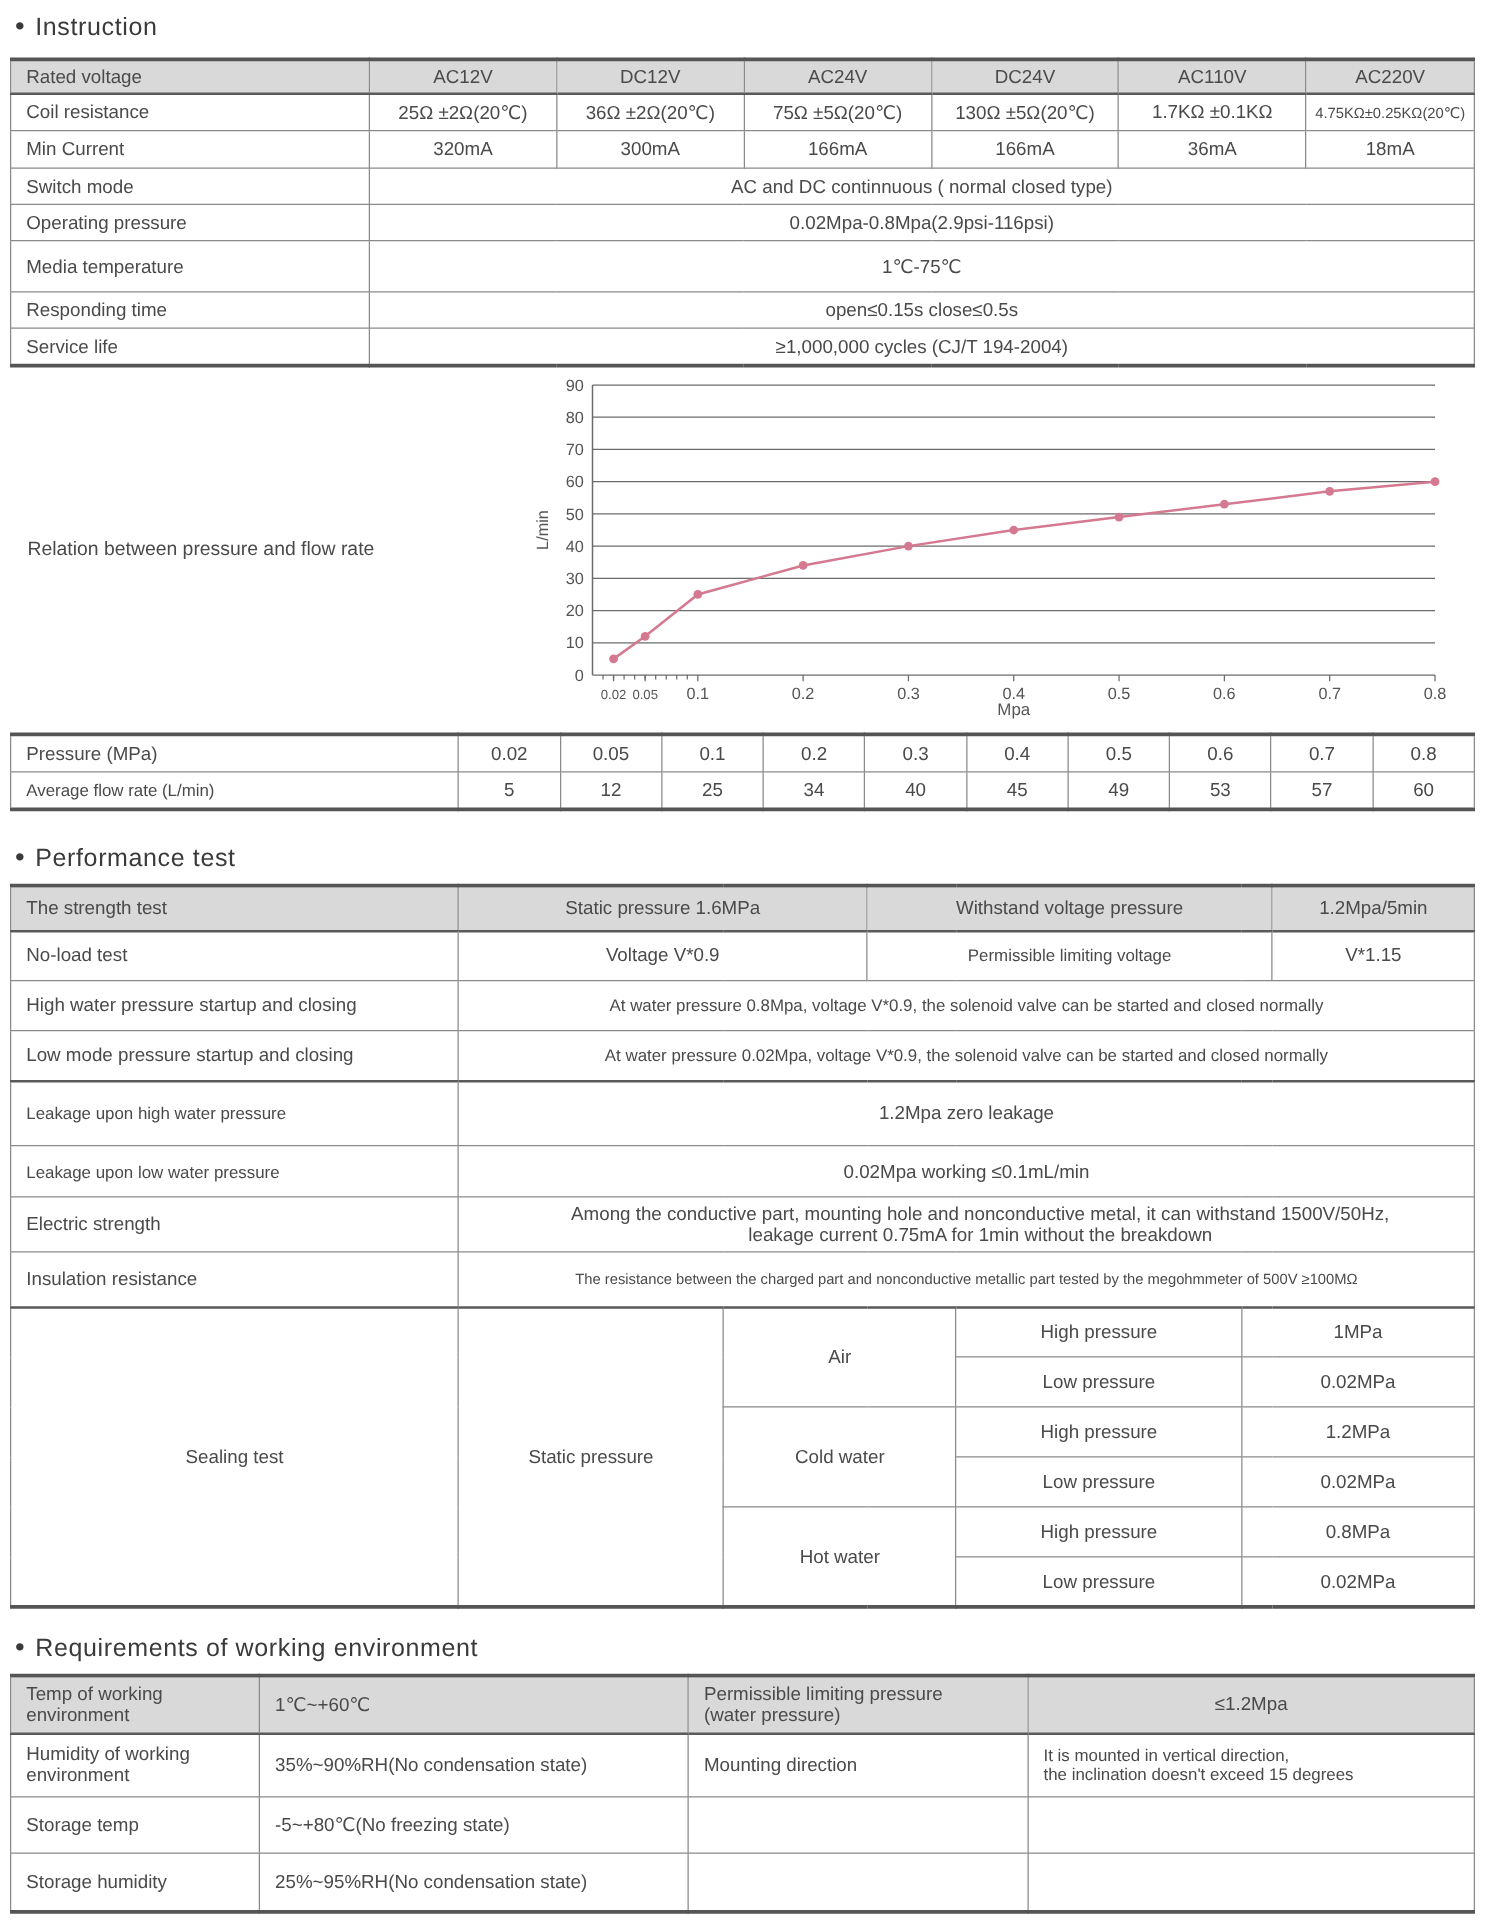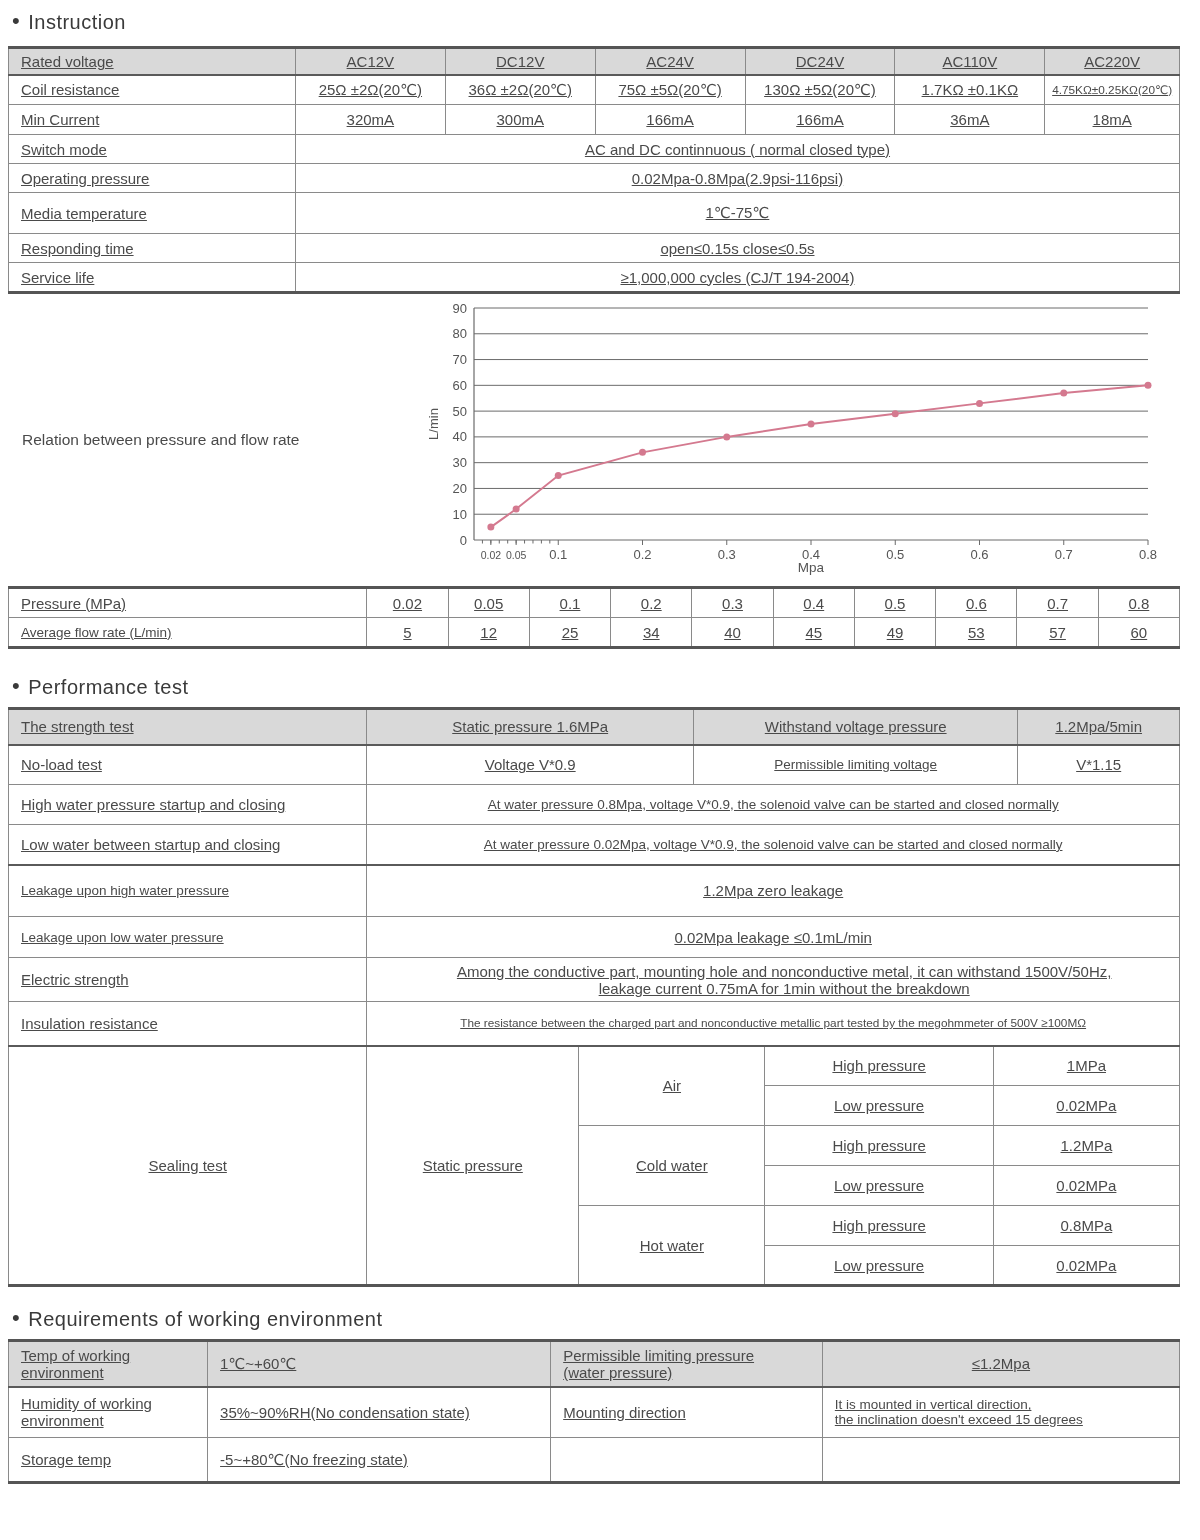--- a/index.html
+++ b/index.html
@@ -4,21 +4,21 @@
 <style>
   html,body{margin:0;padding:0;background:#ffffff;}
   .page{
     position:relative;width:1200px;height:1540px;box-sizing:border-box;
     background:#fff;padding:10px 0 0 8px;overflow:hidden;
     font-family:"Liberation Sans","DejaVu Sans",sans-serif;color:#4a4a4a;
   }
   .sec-title{display:flex;align-items:center;font-size:20px;color:#3a3a3a;letter-spacing:.5px;}
   .sec-title .bullet{font-size:22px;margin:0 8px 2px 4px;line-height:1;}
   .tbl{border-collapse:collapse;width:1172px;table-layout:fixed;
-       border:1px solid #8a8a8a;border-top:3px solid #555;border-bottom:3px solid #555;text-decoration:underline;}
+       border:1px solid #8a8a8a;border-top:3px solid #555;border-bottom:3px solid #555;}
   .tbl td{border:1px solid #8a8a8a;text-align:center;vertical-align:middle;
        font-size:15px;padding:2px 6px;white-space:pre-line;overflow:hidden;color:#4a4a4a;}
   tr.hdr td{background:var(--hdr-bg,#d9d9d9);border-bottom:2px solid #5a5a5a;}
   tr.thick td{border-top:2px solid #5a5a5a;}
   td.lbl{text-align:left;padding-left:12px;}
   td.sm{font-size:13.5px;}
   td.xs{font-size:11.8px;}
   td.left{text-align:center;padding-left:28px;}
   .mt12{margin-top:12px;} .mt8{margin-top:8px;}
   .chart-row{display:flex;align-items:center;height:292px;}
@@ -236,30 +236,30 @@
           <td class="lbl">No-load test</td>
           <td colspan="2">Voltage V*0.9</td>
           <td colspan="3" class="sm">Permissible limiting voltage</td>
           <td>V*1.15</td>
         </tr>
         <tr style="height: 40px;">
           <td class="lbl">High water pressure startup and closing</td>
           <td colspan="6" class="sm">At water pressure 0.8Mpa, voltage V*0.9, the solenoid valve can be started and closed normally</td>
         </tr>
         <tr style="height: 40px;">
-          <td class="lbl">Low water between startup and closing</td>
+          <td class="lbl">Low mode pressure startup and closing</td>
           <td colspan="6" class="sm">At water pressure 0.02Mpa, voltage V*0.9, the solenoid valve can be started and closed normally</td>
         </tr>
         <tr class="thick" style="height: 52px;">
           <td class="lbl sm">Leakage upon high water pressure</td>
           <td colspan="6">1.2Mpa zero leakage</td>
         </tr>
         <tr style="height: 41px;">
           <td class="lbl sm">Leakage upon low water pressure</td>
-          <td colspan="6">0.02Mpa leakage ≤0.1mL/min</td>
+          <td colspan="6">0.02Mpa working ≤0.1mL/min</td>
         </tr>
         <tr style="height: 44px;">
           <td class="lbl">Electric strength</td>
           <td colspan="6" class="left">Among the conductive part, mounting hole and nonconductive metal, it can withstand 1500V/50Hz,
 leakage current 0.75mA for 1min without the breakdown</td>
         </tr>
         <tr style="height: 44px;">
           <td class="lbl">Insulation resistance</td>
           <td colspan="6" class="xs">The resistance between the charged part and nonconductive metallic part tested by the megohmmeter of 500V ≥100MΩ</td>
         </tr>
@@ -321,16 +321,22 @@
           <td class="lbl">Mounting direction</td>
           <td class="lbl sm">It is mounted in vertical direction,
 the inclination doesn't exceed 15 degrees</td>
         </tr>
         <tr style="height: 45px;">
           <td class="lbl">Storage temp</td>
           <td class="lbl">-5~+80℃(No freezing state)</td>
           <td></td>
           <td></td>
         </tr>
+        <tr style="height: 47px;">
+          <td class="lbl">Storage humidity</td>
+          <td class="lbl">25%~95%RH(No condensation state)</td>
+          <td></td>
+          <td></td>
+        </tr>
       </tbody>
     </table>
 
 </div>
 
 </body></html>

